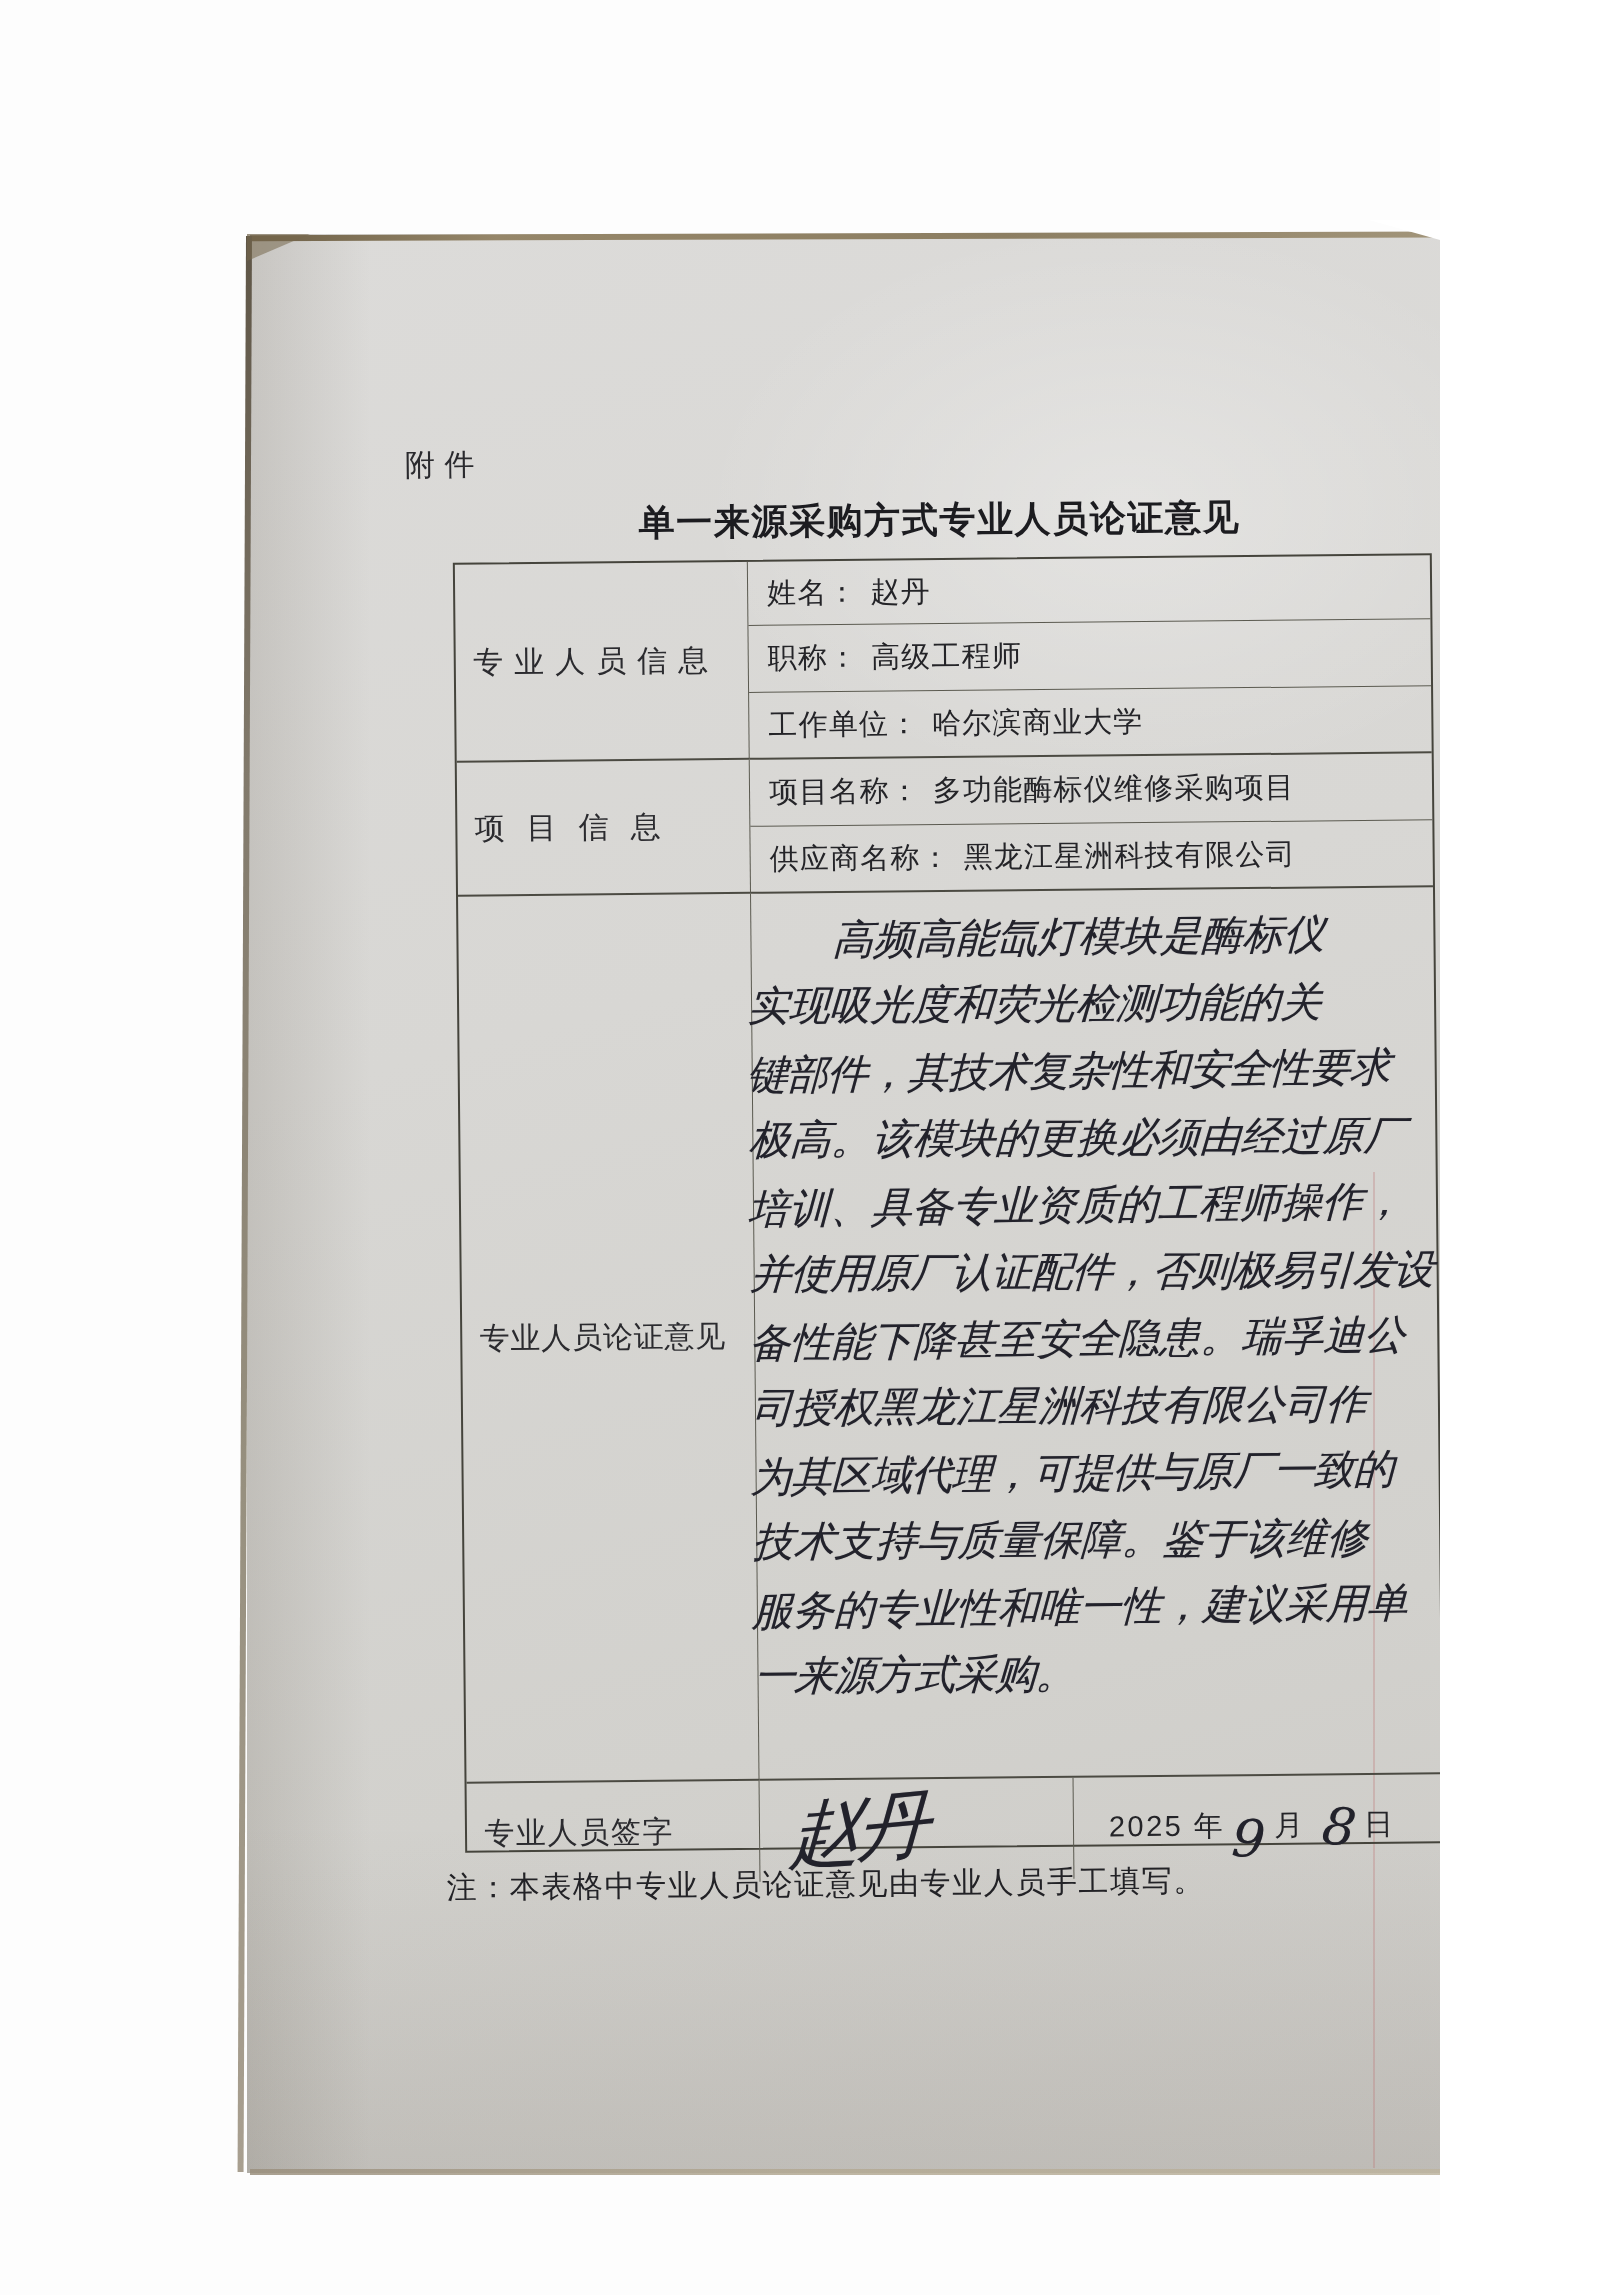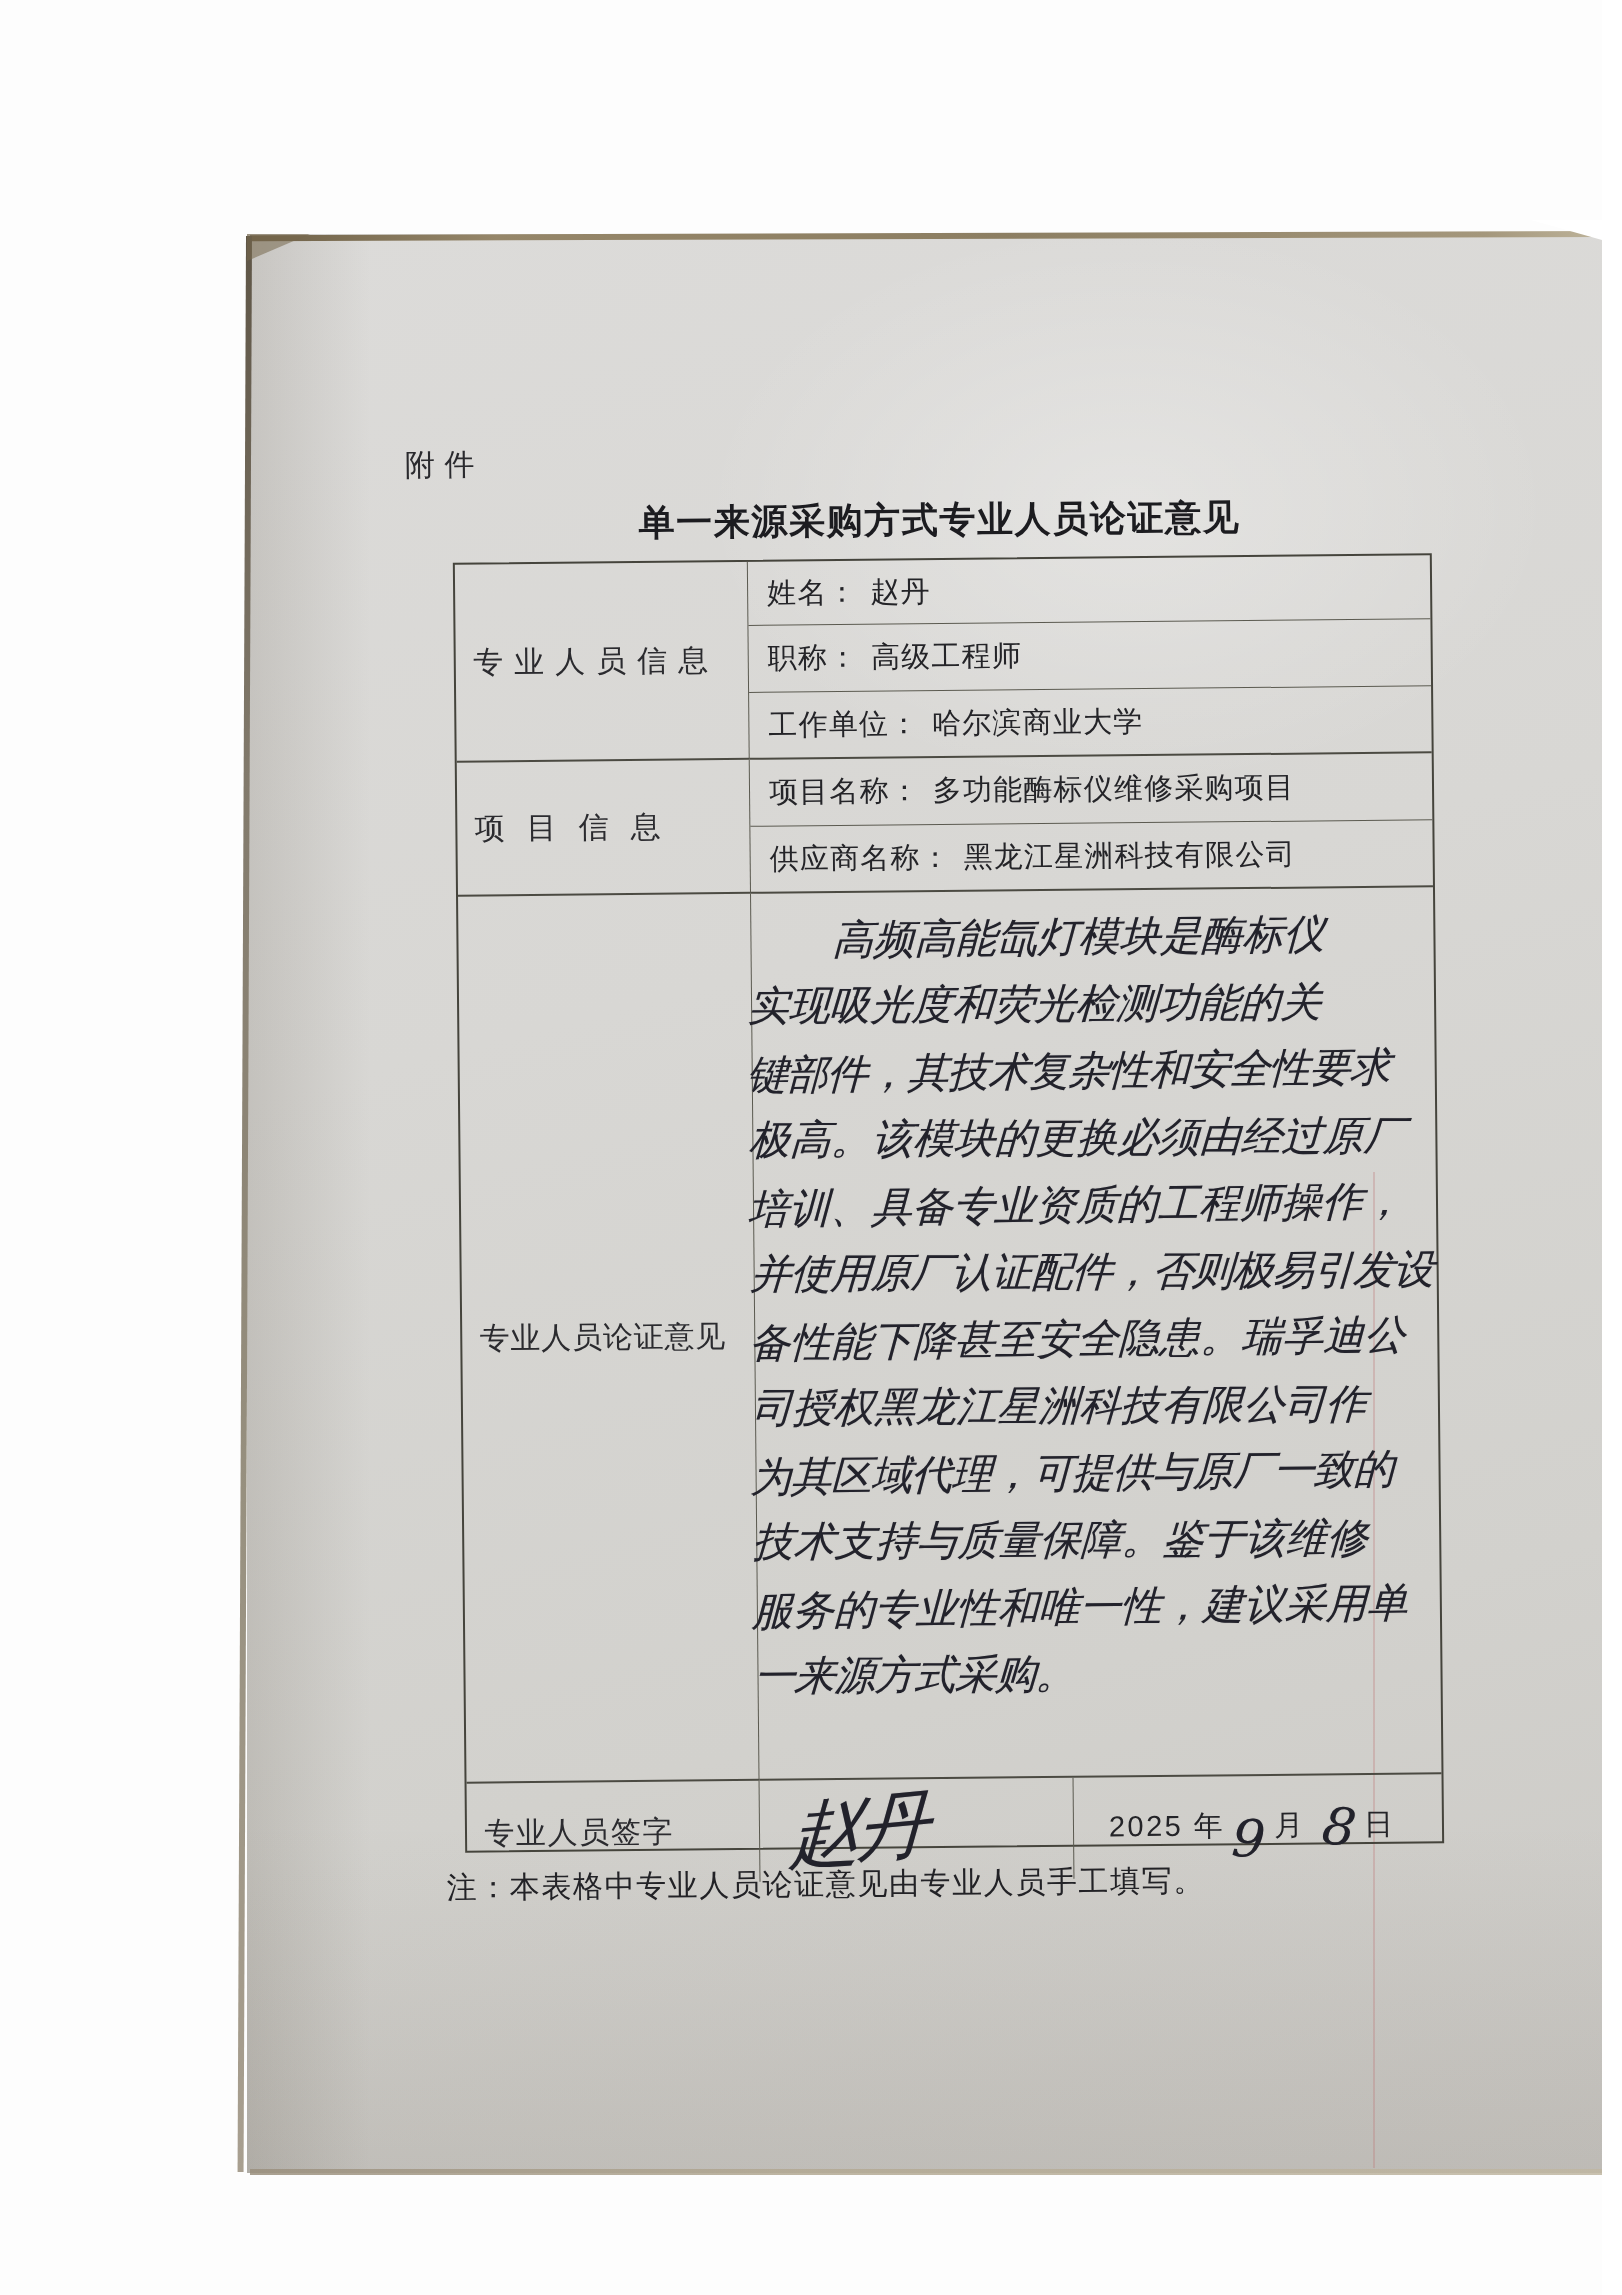--- a/index.html
+++ b/index.html
@@ -1,19 +1,19 @@
 <!DOCTYPE html>
 <html style="font-size:12.7px"><head>
 <meta charset="utf-8">
 <style>
   * { box-sizing: border-box; margin: 0; padding: 0; }
   html,body { background:#ffffff; }
   .stage {
     position: relative;
-    width: 1602px;
+    width: 1440px;
     height: 2295px;
     background: #fdfdfd;
     overflow: hidden;
     font-family: "Liberation Sans", sans-serif;
   }
   
   .paper {
     position: absolute;
     left: 247px; top: 234px;
     width: 1375px; height: 1939px;

